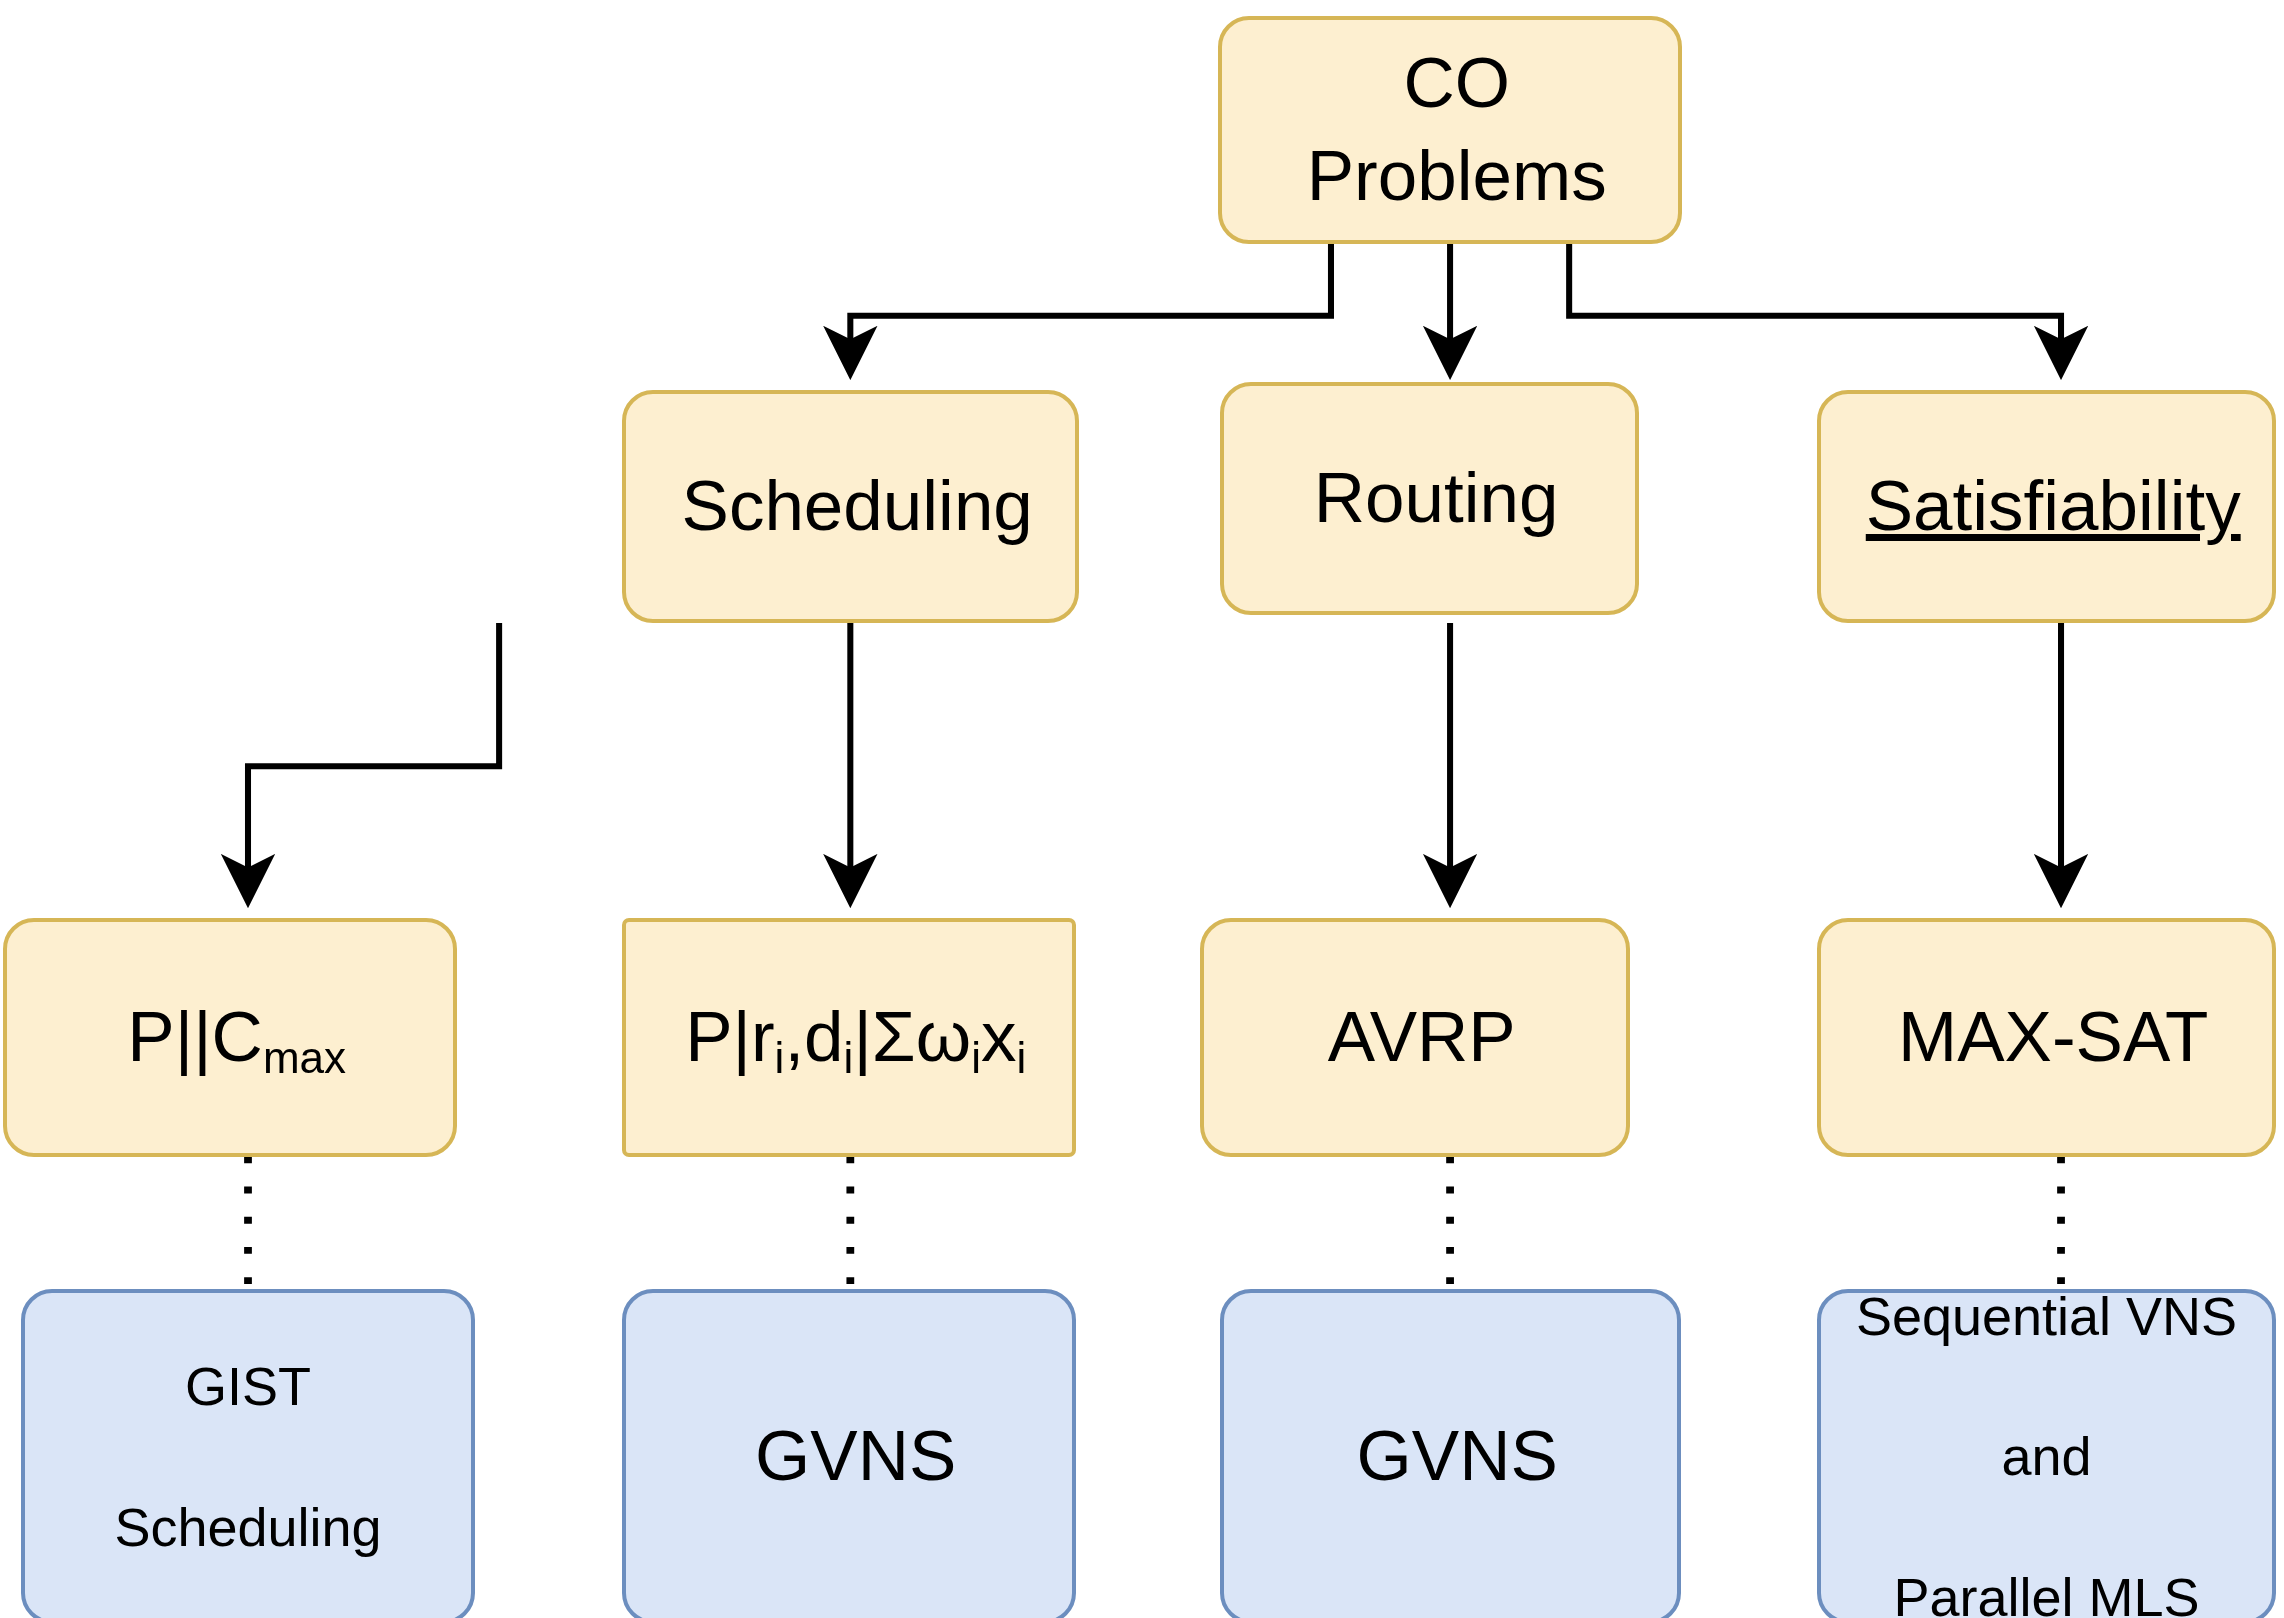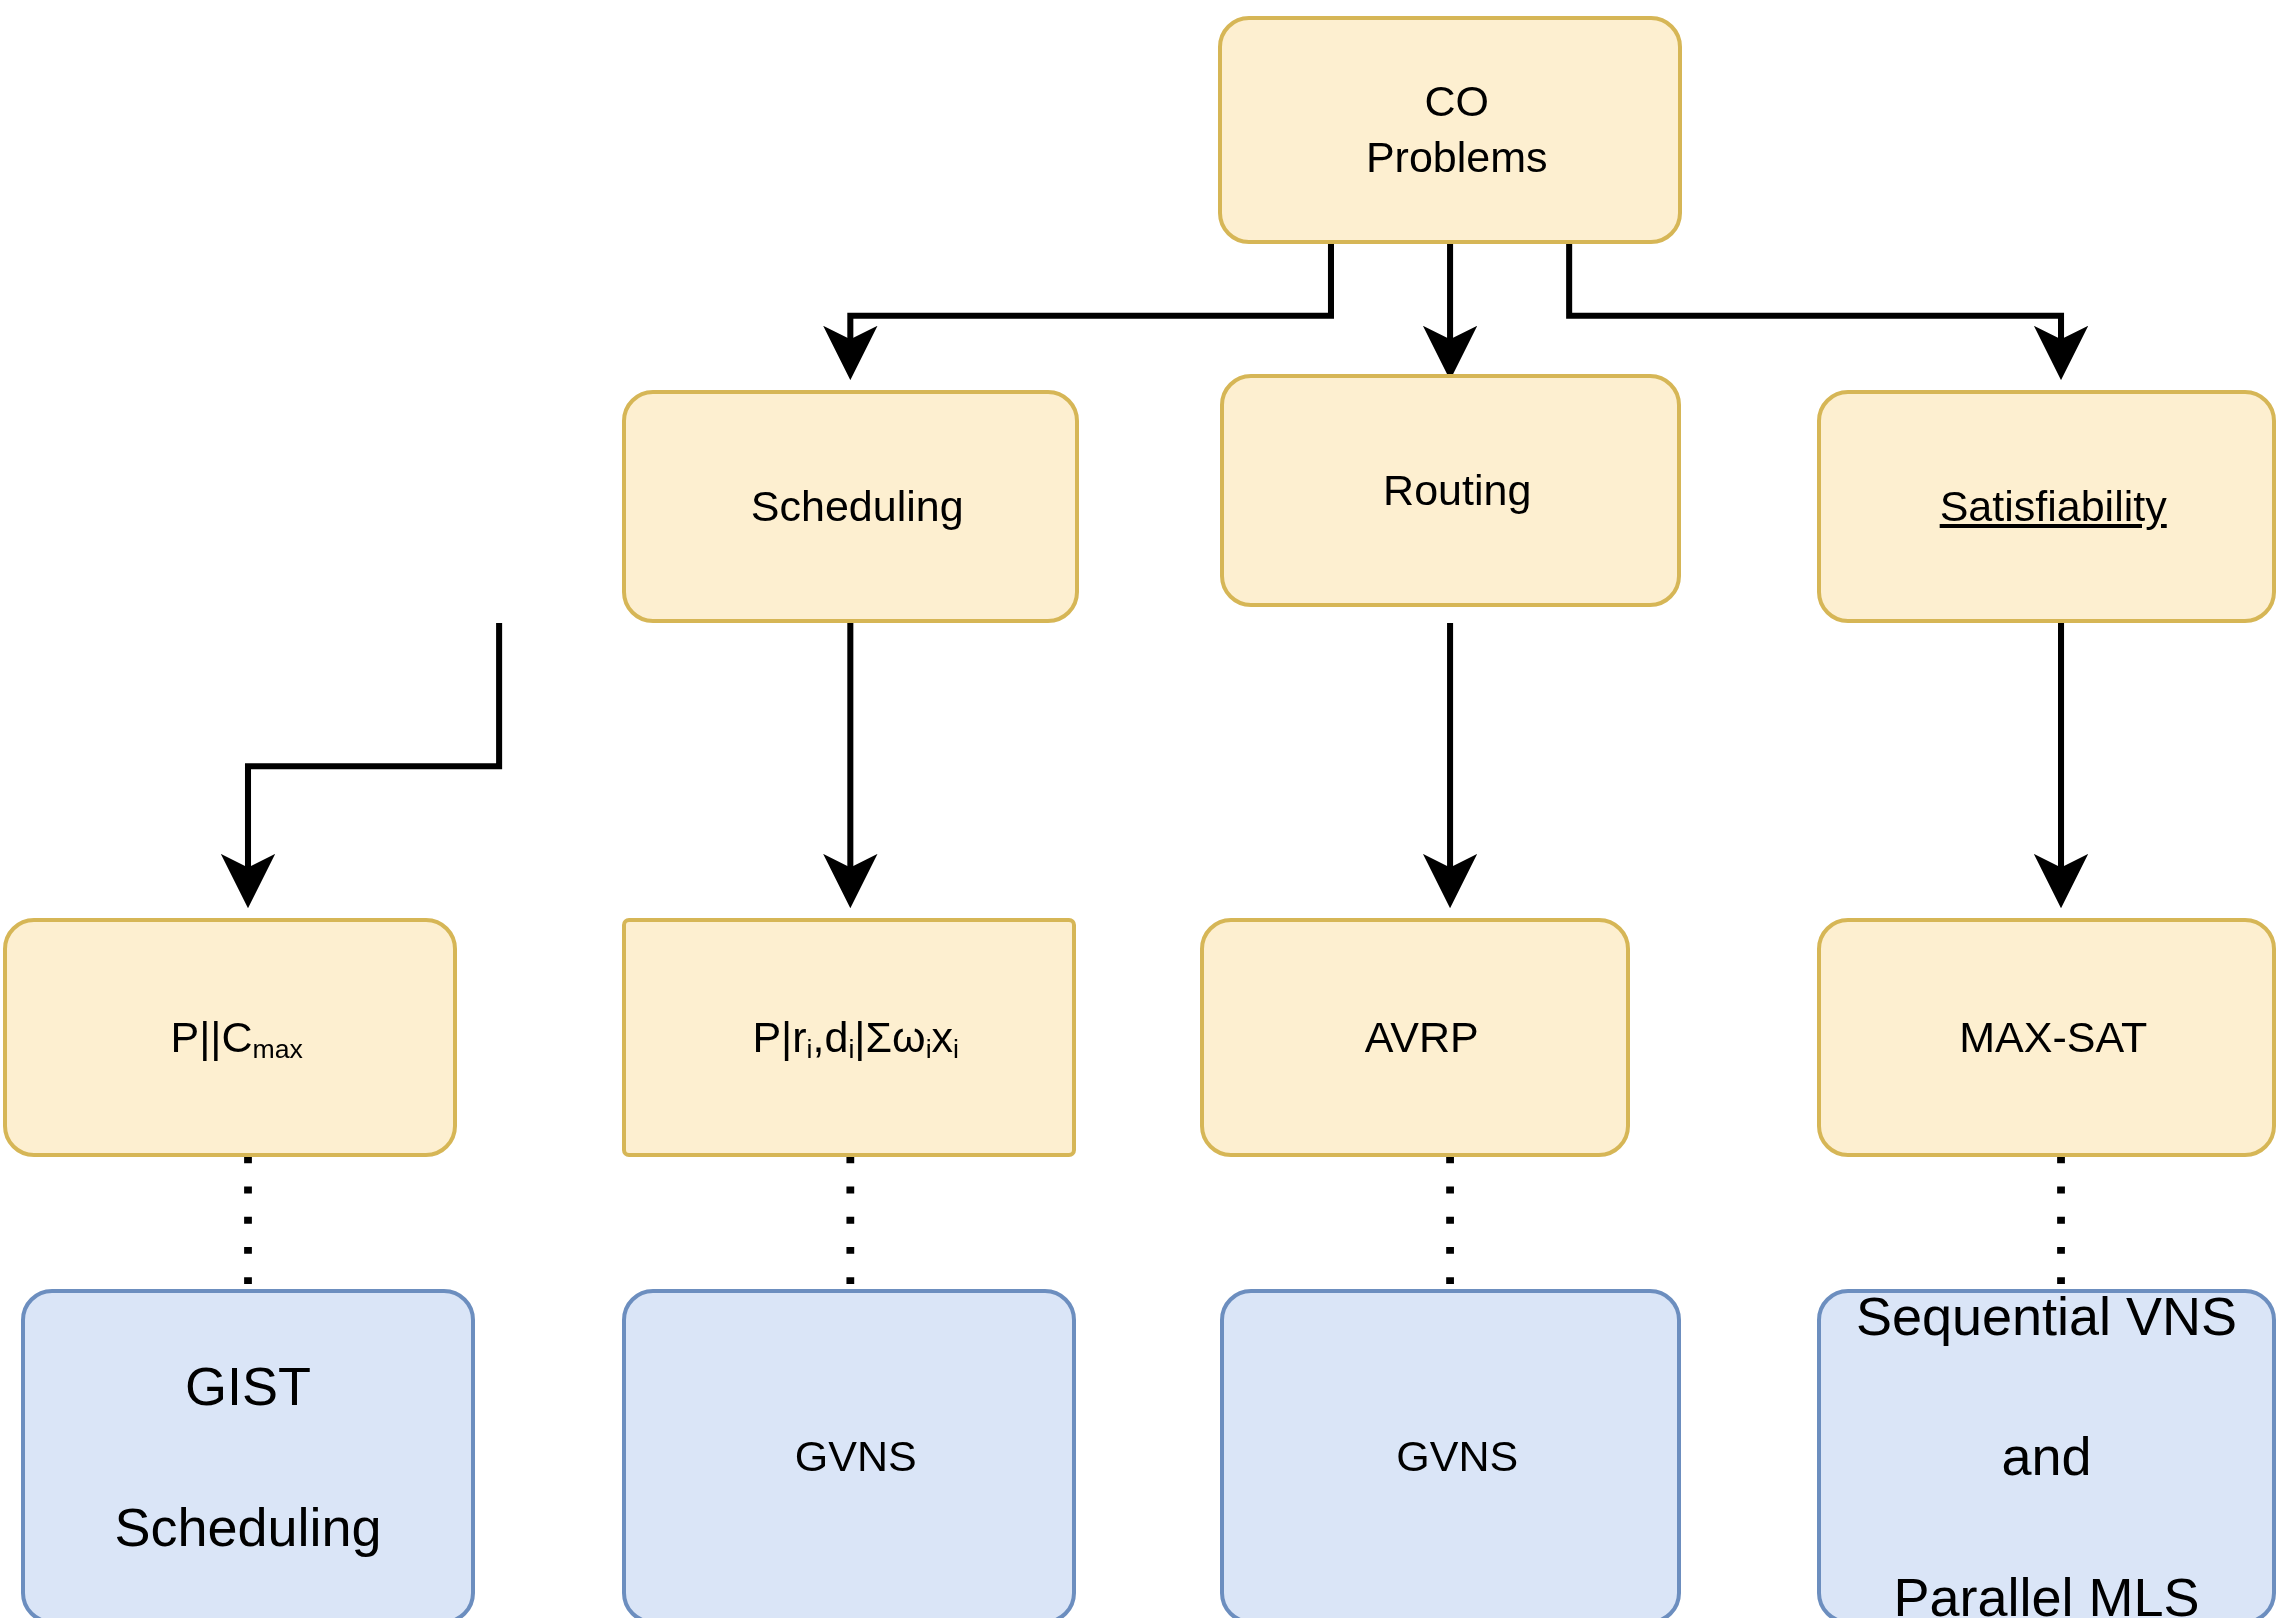--- a/index.html
+++ b/index.html
@@ -4,21 +4,21 @@
 <style>
   html,body{margin:0;padding:0;background:#ffffff;}
   body{font-family:"Liberation Sans",sans-serif;}
   #stage{position:relative;width:2284px;height:1618px;background:#ffffff;overflow:hidden;}
   svg.edges{position:absolute;left:0;top:0;width:2284px;height:1618px;pointer-events:none;}
   .node{position:absolute;box-sizing:border-box;display:flex;align-items:center;justify-content:center;
         text-align:center;border-radius:31px;border-style:solid;border-width:4.3px;line-height:1.30;color:#000000;}
   .node.yellow{background:#fdefd0;border-color:#d6b656;}
   .node.blue{background:#dae5f7;border-color:#6c8ebf;}
   .lbl{display:block;width:100%;padding:0 8.6px;}
-  .l1{font-size:43px;padding-left:22px;}
+  .l1{font-size:71px;padding-left:22px;}
   .l3{font-size:54px;}
   sub{font-size:0.62em;vertical-align:baseline;position:relative;top:0.26em;}
 </style>
 </head>
 <body>
 
 <div id="stage">
 
   <svg class="edges" viewBox="0 0 2646 1875">
     <defs>
@@ -51,21 +51,21 @@
     <span class="lbl l1">
       <span>CO</span><br>
       <span>Problems</span>
     </span>
   </div>
 
   <div class="node yellow" style="left:622px;top:390px;width:457px;height:233px;">
     <span class="lbl l1">Scheduling</span>
   </div>
 
-  <div class="node yellow" style="left:1220px;top:374px;width:461px;height:233px;">
+  <div class="node yellow" style="left:1220px;top:382px;width:419px;height:233px;">
     <span class="lbl l1">Routing</span>
   </div>
 
   <div class="node yellow" style="left:1817px;top:390px;width:459px;height:233px;text-decoration:underline;">
     <span class="lbl l1">Satisfiability</span>
   </div>
 
   <div class="node yellow" style="left:3px;top:918px;width:454px;height:239px;">
     <span class="lbl l1">P||C<sub>max</sub></span>
   </div>

